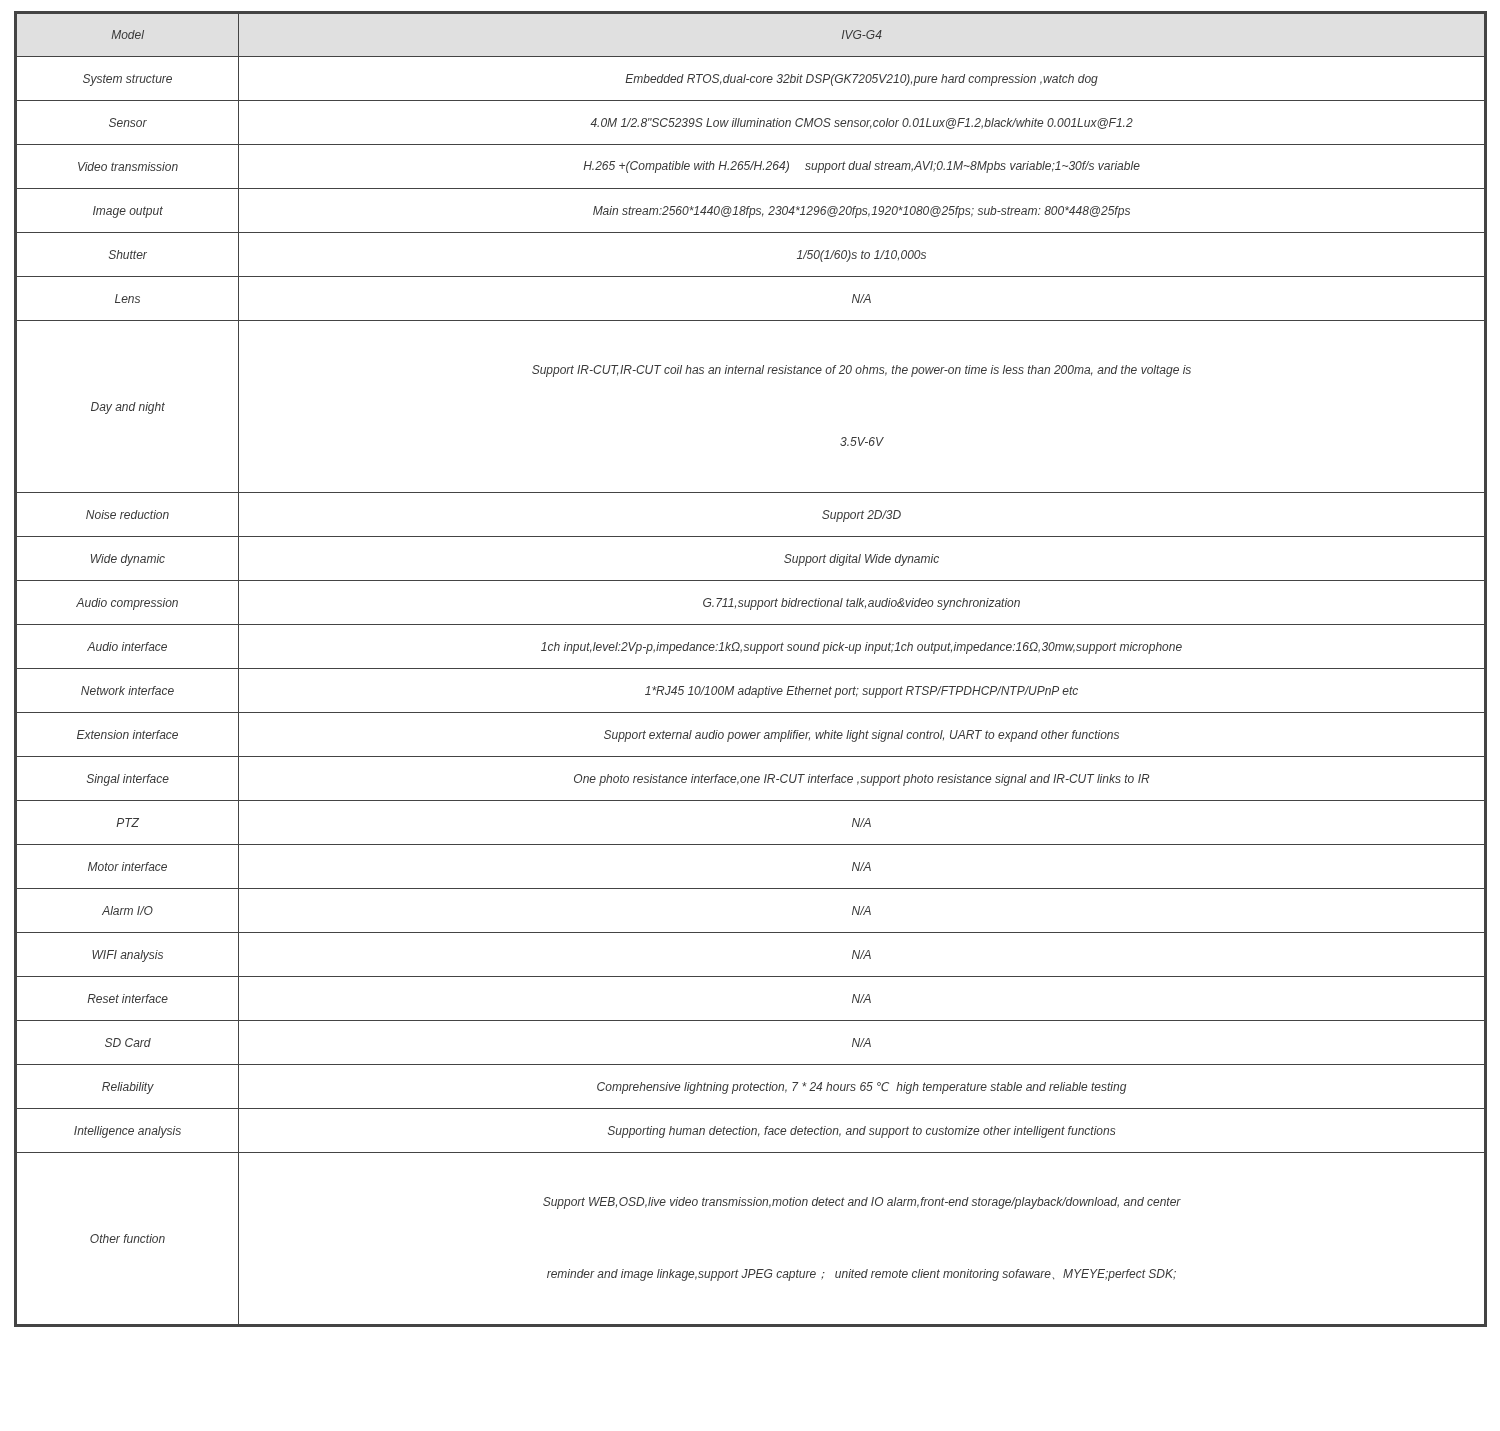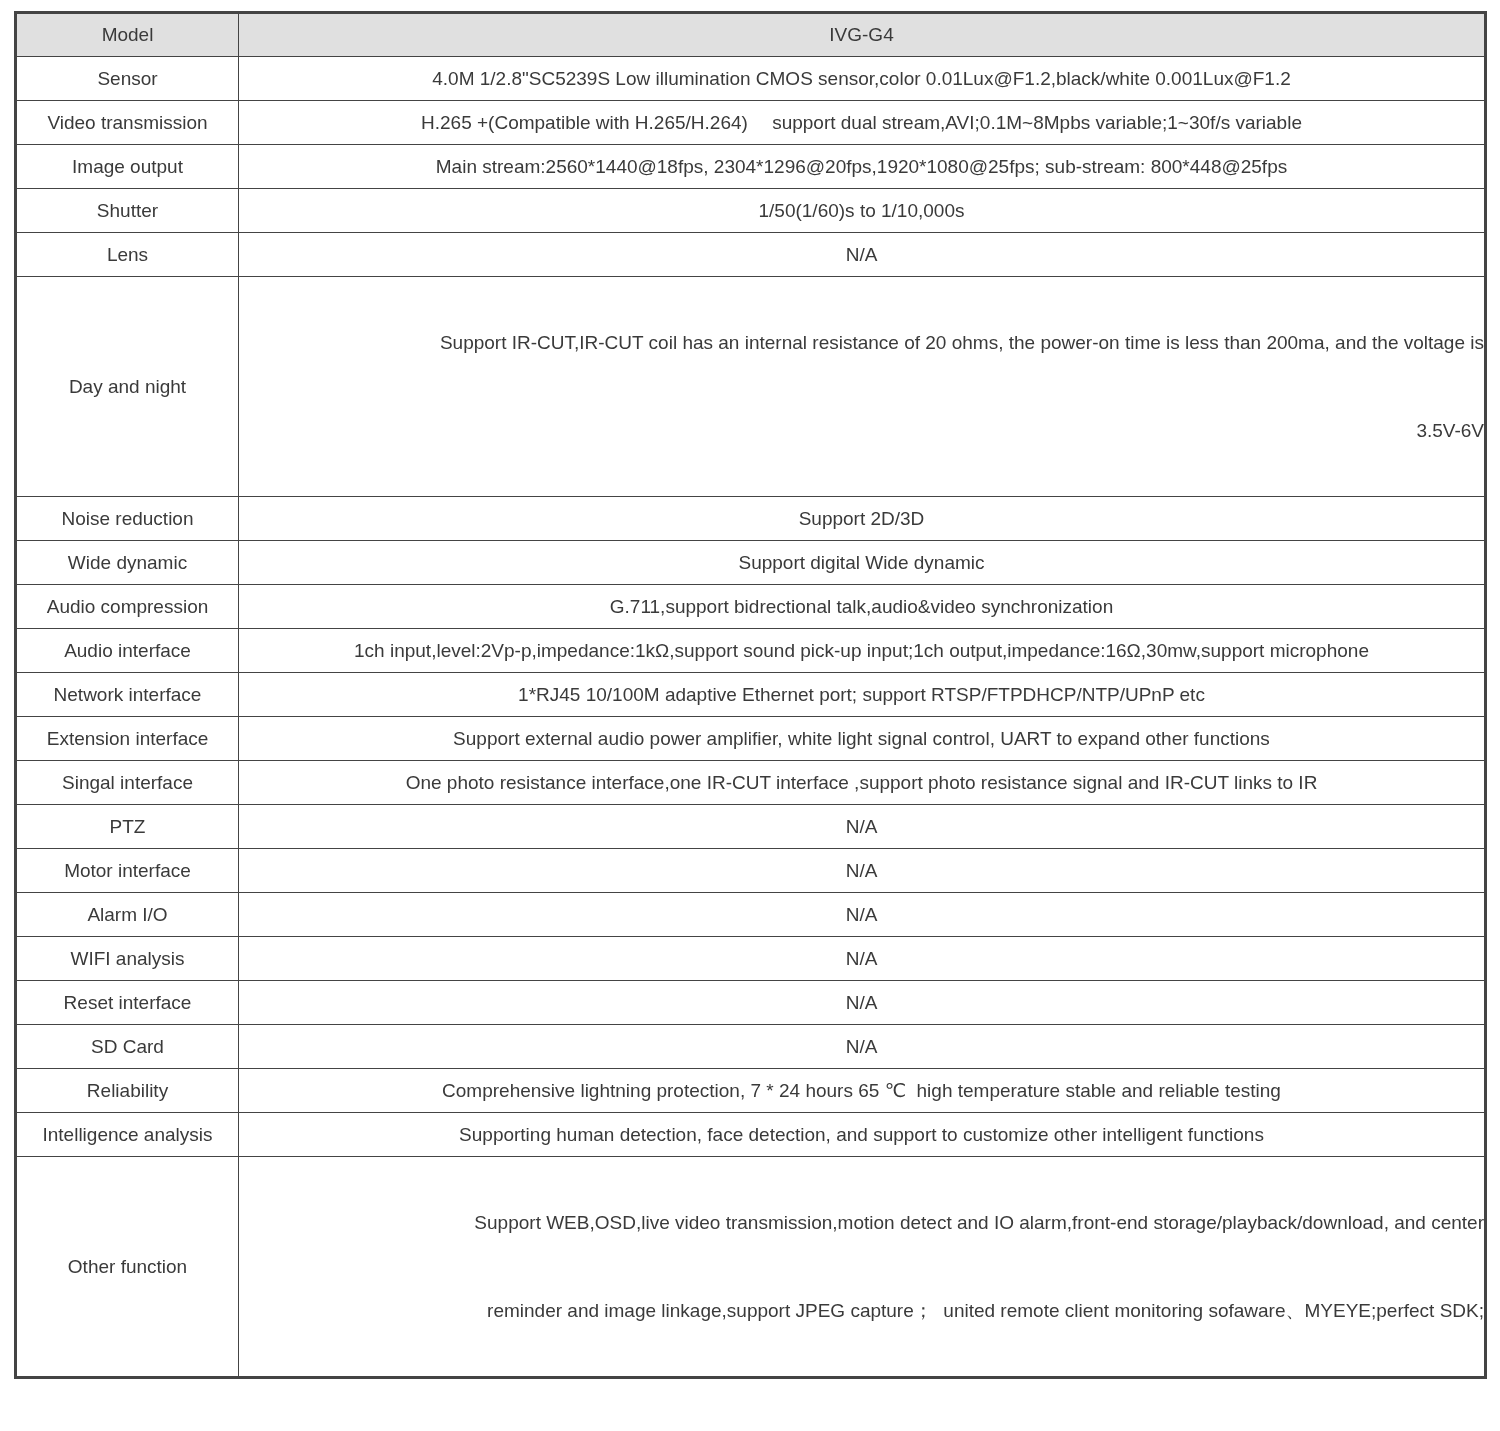--- a/index.html
+++ b/index.html
@@ -20,48 +20,53 @@
     table-layout:fixed;
     width:1473px;
     margin:11px 13px 0 14px;
     border:3px solid var(--border);
   }
   col.c-label{width:223px;}
   td{
     border:1.5px solid var(--border);
     text-align:center;
     vertical-align:middle;
-    font-size:19px;
+    font-size:12px;
     padding:0 4px;
     overflow:hidden;
+    font-style:italic;
   }
   tr{height:44px;}
   tr.tall{height:88px;}
   tr.head td{background:var(--header-bg);}
   td.val{white-space:pre-wrap;margin-top:12px;}
-  td.val-tall{padding:0;text-align:right;}
+  td.val-tall{padding:0;}
   .vline{
     height:43.5px;
     line-height:43.5px;
     white-space:pre-wrap;
     overflow:hidden;
   }
 </style>
 </head>
 <body>
 
 <table class="spec">
   <colgroup>
       <col class="c-label">
       <col class="c-value">
     </colgroup>
   <tbody>
     <tr class="head">
       <td class="lbl">Model</td>
       <td class="val">IVG-G4</td>
+    </tr>
+    <tr>
+      <td class="lbl">System structure</td>
+      <td class="val">Embedded RTOS,dual-core 32bit DSP(GK7205V210),pure hard compression ,watch dog</td>
     </tr>
     <tr>
       <td class="lbl">Sensor</td>
       <td class="val">4.0M 1/2.8"SC5239S Low illumination CMOS sensor,color 0.01Lux@F1.2,black/white 0.001Lux@F1.2</td>
     </tr>
     <tr>
       <td class="lbl">Video transmission</td>
       <td class="val">H.265 +(Compatible with H.265/H.264)　 support dual stream,AVI;0.1M~8Mpbs variable;1~30f/s variable</td>
     </tr>
     <tr>

